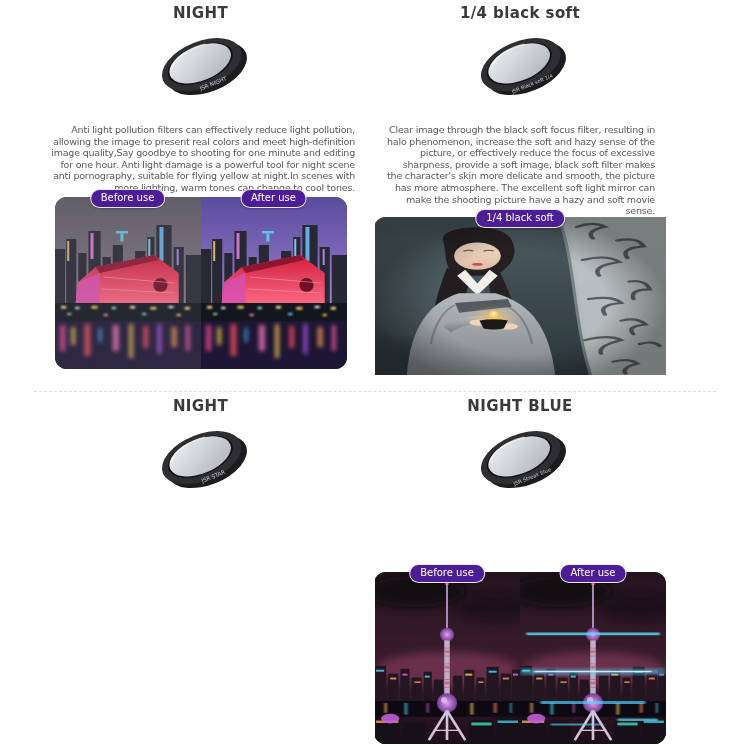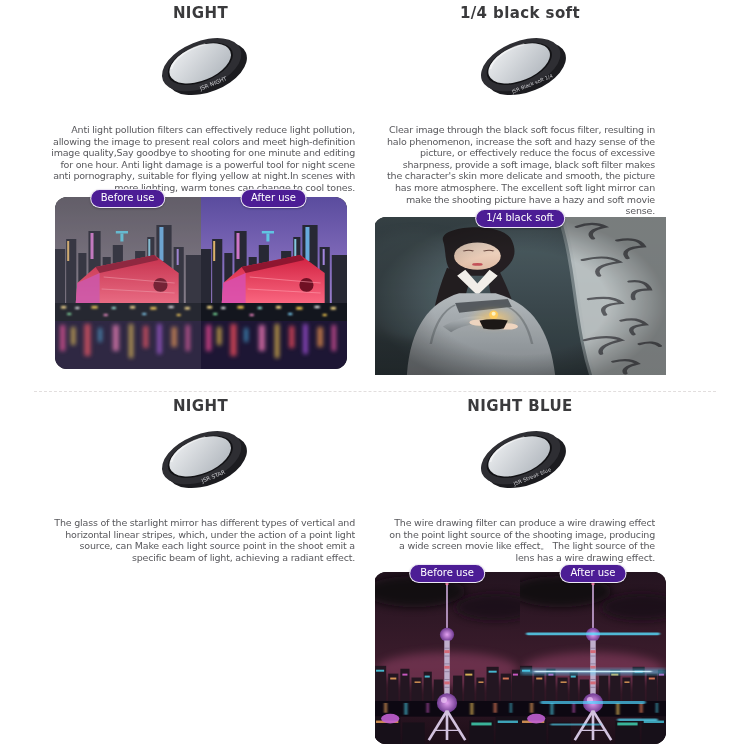--- a/index.html
+++ b/index.html
@@ -461,32 +461,30 @@
   </section>
 
   <section class="cell row2">
     <h2 class="sec-title">NIGHT</h2>
     <div class="lens-wrap">
       <svg viewBox="0 0 120 84">
         <use href="#lens-body"></use>
         <text x="74" y="66" text-anchor="middle" font-size="6" fill="#c8c8cc" transform="rotate(-22 74 66)">JSR STAR</text>
       </svg>
     </div>
-    <p class="desc">The glass of the starlight mirror has different types of vertical and horizontal linear stripes, which, under the action of a point light source, can Make each light source point in the shoot emit a specific beam of light, achieving a radiant effect.</p>
   </section>
 
   <section class="cell rightcol row2">
     <h2 class="sec-title">NIGHT BLUE</h2>
     <div class="lens-wrap">
       <svg viewBox="0 0 120 84">
         <use href="#lens-body"></use>
         <text x="74" y="66" text-anchor="middle" font-size="5.6" fill="#c8c8cc" transform="rotate(-22 74 66)">JSR Streak blue</text>
       </svg>
     </div>
-    <p class="desc">The wire drawing filter can produce a wire drawing effect on the point light source of the shooting image, producing a wide screen movie like effect。 The light source of the lens has a wire drawing effect.</p>
     <div class="photo-card">
       <figure class="half first">
         <span class="badge">Before use</span>
         <div class="clip">
           <svg class="scene" viewBox="0 0 144 176" preserveAspectRatio="none">
             <use href="#scene-shanghai"></use>
           </svg>
         </div>
       </figure>
       <figure class="half last">

